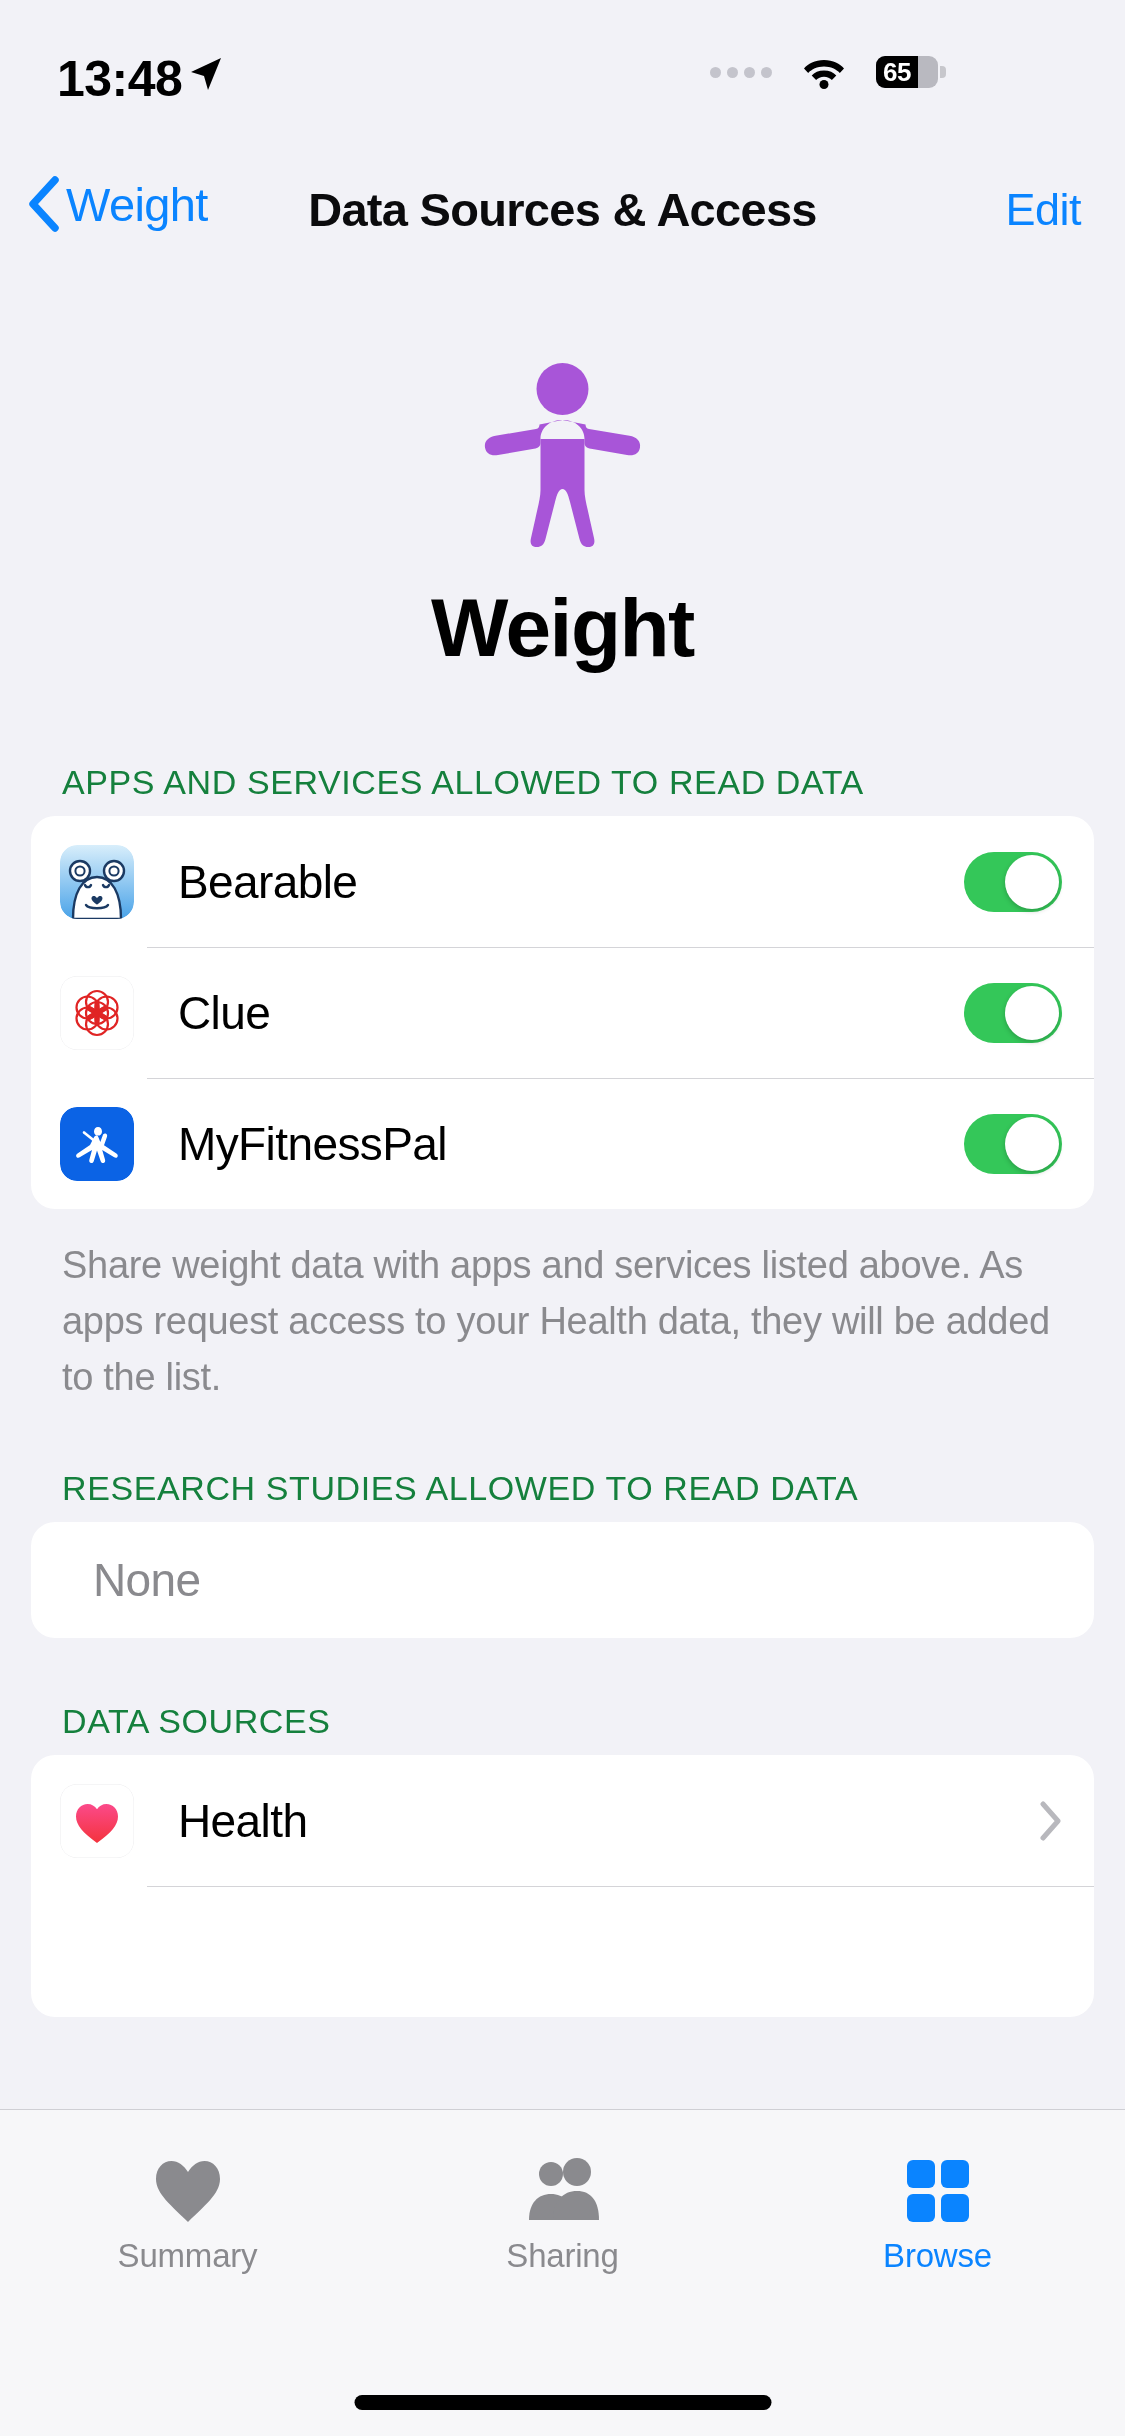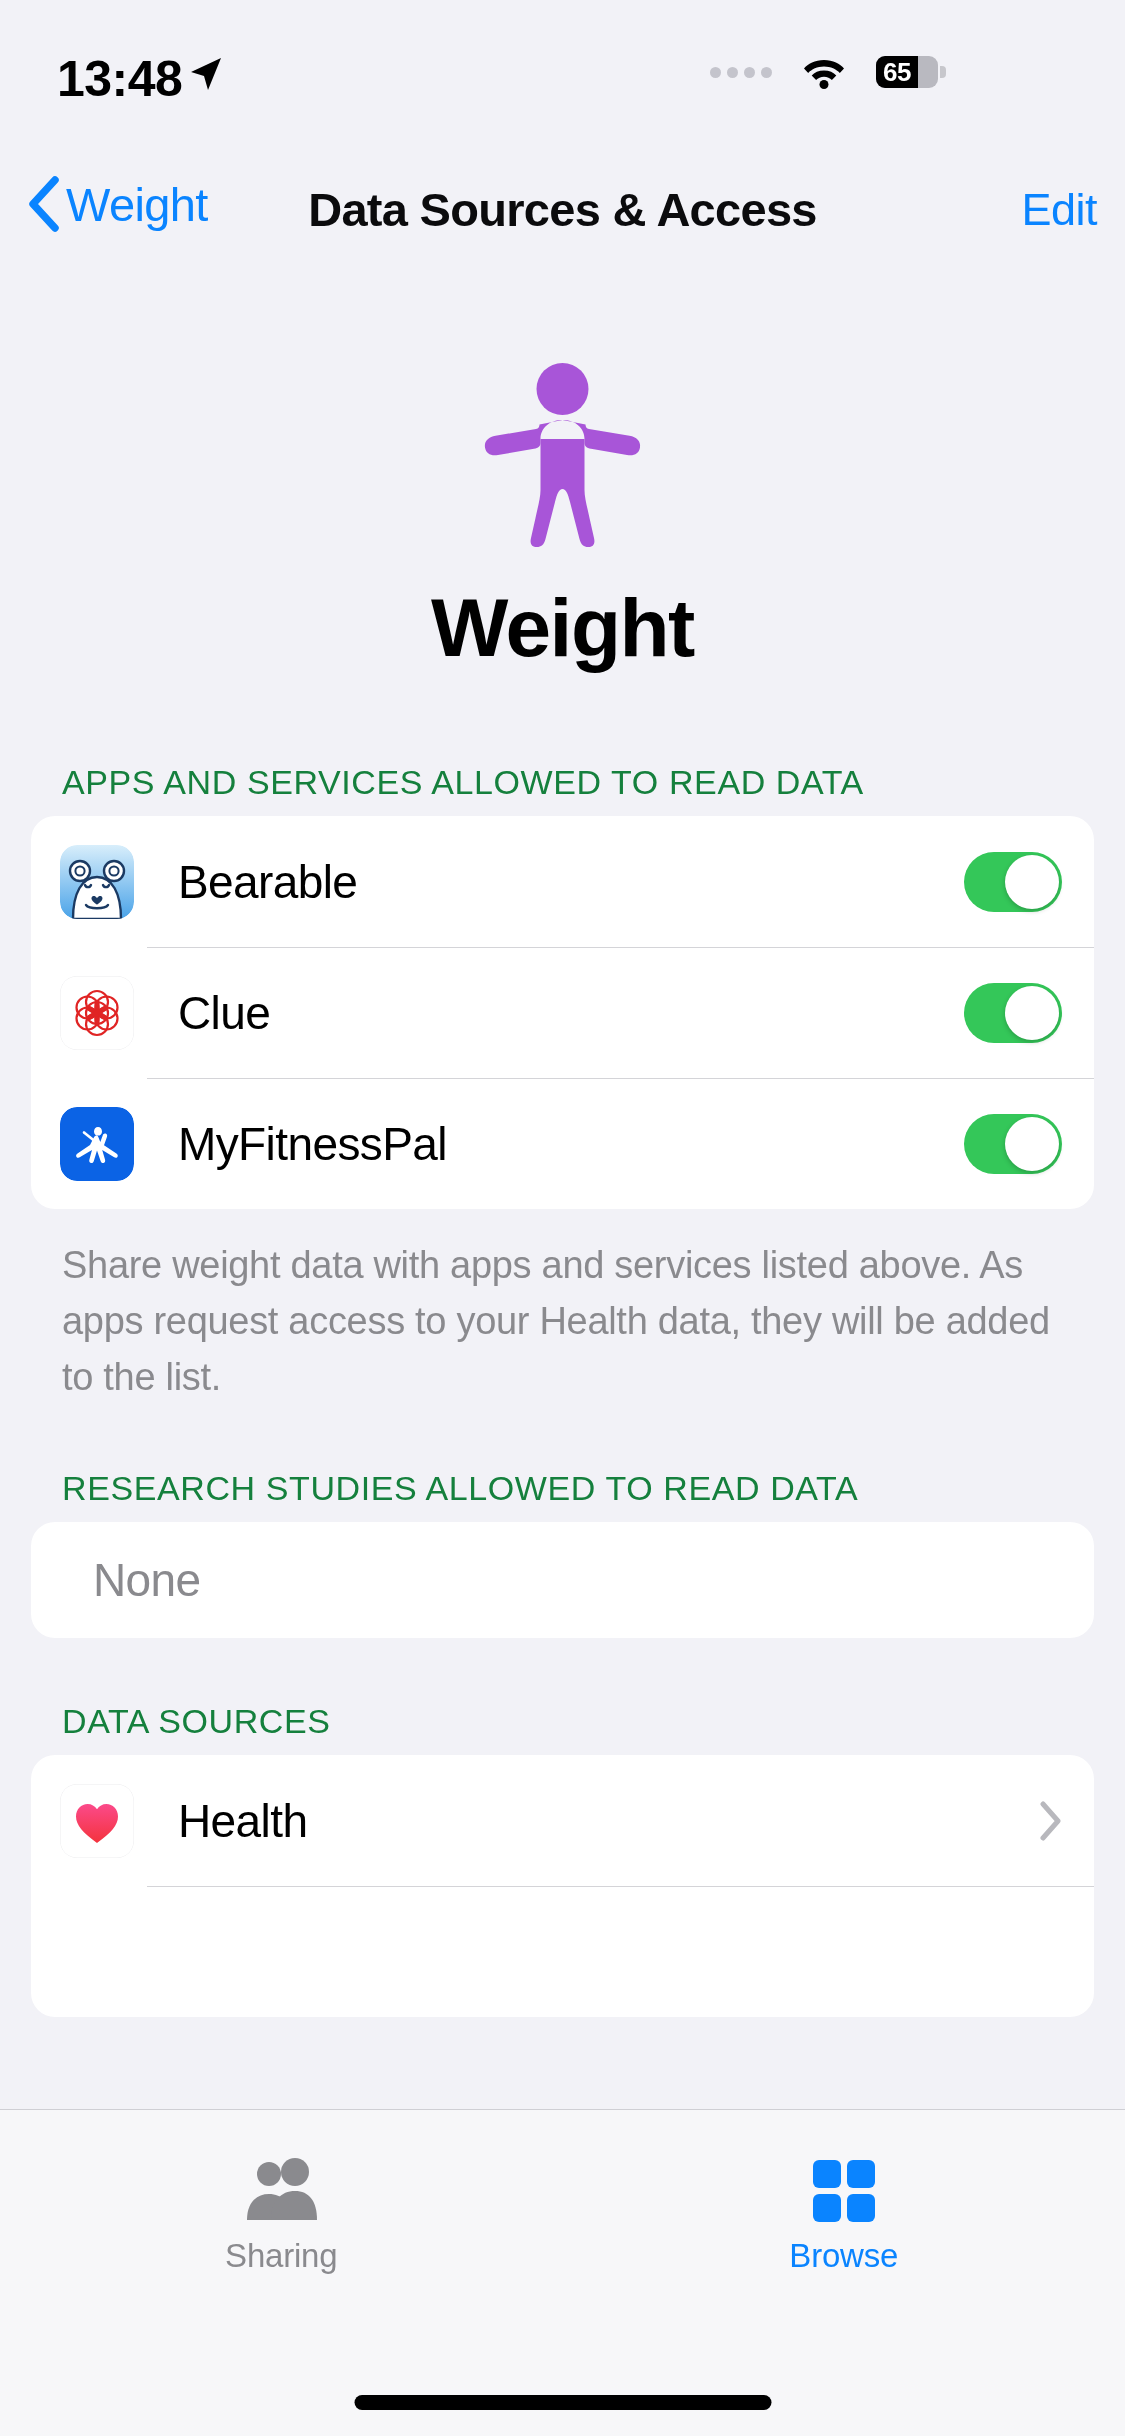--- a/index.html
+++ b/index.html
@@ -60,21 +60,21 @@
     position:absolute; left:26px; top:24px;
     display:flex; align-items:center; gap:6px; cursor:pointer;
   }
   .nav-back .chev{ width:34px;height:56px; }
   .nav-back .lbl{ font-size:47px; color:#0a84ff; letter-spacing:-0.6px; }
   .nav-title{
     position:absolute; left:0; top:30px; width:1125px; text-align:center;
     font-size:47px; font-weight:700; color:#0b0b0d; letter-spacing:-0.7px;
   }
   .nav-edit{
-    position:absolute; right:28px; top:32px;
+    position:absolute; right:44px; top:32px;
     font-size:45px; color:#0a84ff; letter-spacing:-0.5px; cursor:pointer;
   }
 
   
   .content{
     position:absolute; top:264px; left:0; width:1125px; height:1845px;
     overflow:hidden;
   }
 
   .hero{
@@ -329,20 +329,28 @@
       </div>
       <div class="row"></div>
     </div>
 
   </div>
 
   <div class="tabbar">
     <div class="tabs">
       <div class="tab">
         <span class="ti">
+          <svg width="72" height="66" viewBox="0 0 72 66">
+            <path d="M36 64 C20 48 4 36 4 21 C4 10 11 3 19.5 3 C26 3 32 7.5 36 14 C40 7.5 46 3 52.5 3 C61 3 68 10 68 21 C68 36 52 48 36 64 Z" fill="#8a8a8e"></path>
+          </svg>
+        </span>
+        <span class="tl">Summary</span>
+      </div>
+      <div class="tab">
+        <span class="ti">
           <svg width="76" height="66" viewBox="0 0 76 66">
             <circle cx="26" cy="16" r="12" fill="#8a8a8e"></circle>
             <circle cx="52" cy="14" r="14" fill="#8a8a8e"></circle>
             <path d="M4 62 C4 45 13 36 26 36 C39 36 48 45 48 62 Z" fill="#8a8a8e"></path>
             <path d="M28 62 C28 43 38 33 52 33 C66 33 74 43 74 62 Z" fill="#8a8a8e"></path>
           </svg>
         </span>
         <span class="tl">Sharing</span>
       </div>
       <div class="tab active">

